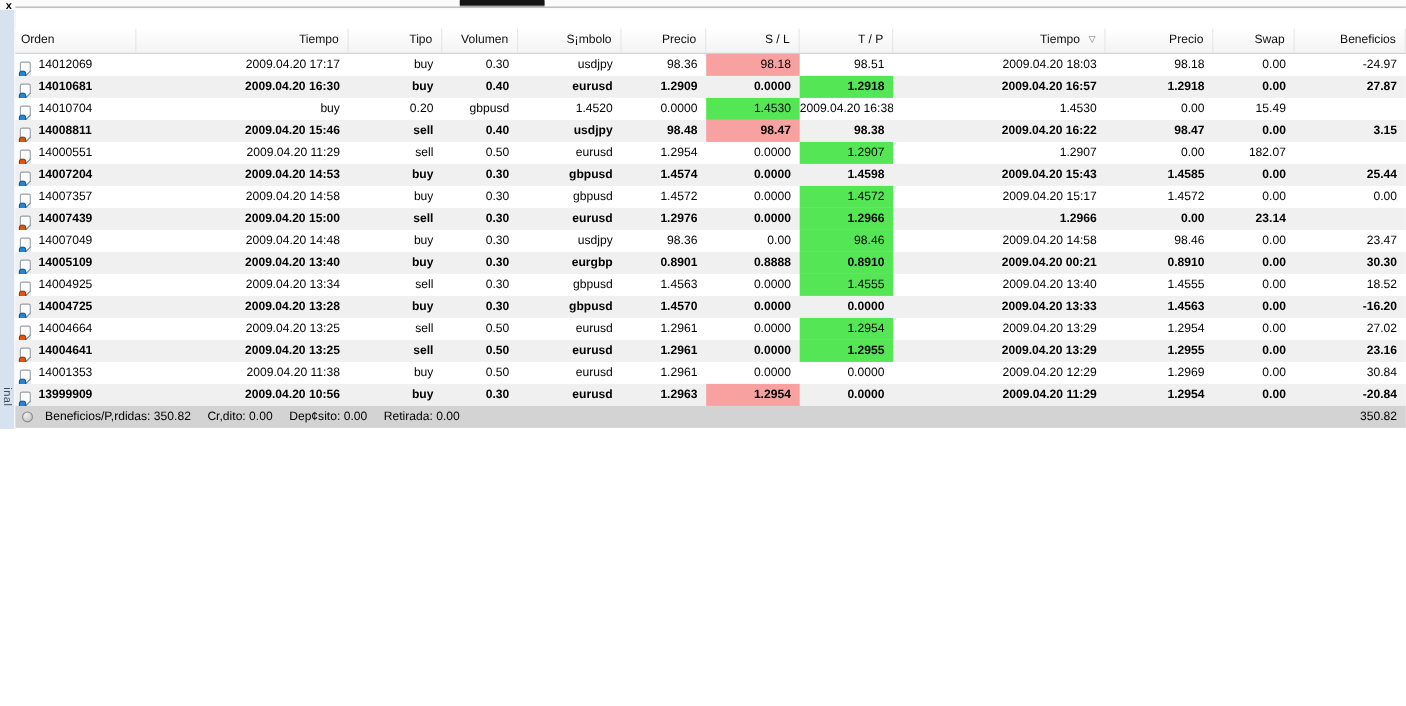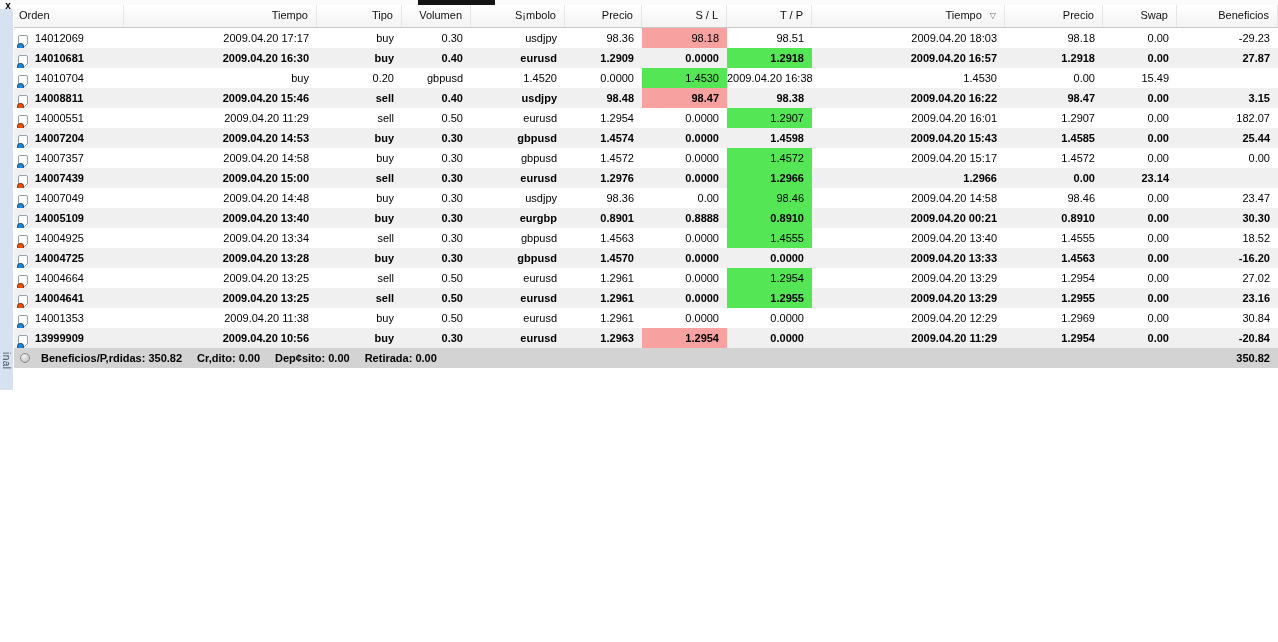--- a/index.html
+++ b/index.html
@@ -15,41 +15,41 @@
   .top-rule{position:absolute;left:14px;top:6px;width:1264px;height:1px;background:#a8a8a8;}
   .tab-fragment{position:absolute;left:418px;top:0;width:77px;height:5px;background:#141414;
     box-shadow:0 1px 0 #8a8a8a;}
   
   .left-strip{position:absolute;left:0;top:9px;width:13px;height:381px;background:#d6e2ef;
     border-right:1px solid #ffffff;}
   .vertical-tab-label{position:absolute;left:0px;top:352px;width:13px;height:38px;
     writing-mode:vertical-rl;font-size:10px;color:#3c4a5a;letter-spacing:0.5px;line-height:13px;
     text-align:left;}
   
-  .table{position:absolute;left:14px;top:5px;width:1264px;}
+  .table{position:absolute;left:14px;top:26px;width:1264px;}
   .grid{display:grid;grid-template-columns:110px 193px 85px 69px 94px 77px 85px 85px 193px 98px 74px 101px;}
   .hdr{height:22px;background:linear-gradient(#ffffff,#f3f3f3);border-bottom:1px solid #c9c9c9;}
   .hdr .cell{line-height:21px;border-right:1px solid #e6e6e6;padding-right:8px;
     text-align:right;color:#101010;white-space:nowrap;overflow:hidden;}
   .hdr .cell.first{text-align:left;padding-left:5px;}
   .sort-ind{display:inline-block;margin-left:8px;font-size:8px;color:#707070;transform:translateY(-1px);}
   .row{height:20px;background:#ffffff;}
   .row.alt{background:#f0f0f0;font-weight:bold;}
   .row .cell{line-height:20px;text-align:right;padding-right:8px;white-space:nowrap;overflow:hidden;}
   .row .cell.first{text-align:left;padding-right:0;padding-left:4px;display:flex;align-items:flex-end;gap:7px;}
   
   .doc-icon{position:relative;width:10px;height:13px;flex:0 0 auto;}
   .doc-icon .page{position:absolute;left:0;top:0;right:0;bottom:0;background:#fdfdfd;
     border:1px solid #96a0aa;border-radius:2px;box-sizing:border-box;}
   .doc-icon .fold{position:absolute;right:0px;bottom:0px;width:5px;height:5px;
     background:linear-gradient(135deg,transparent 48%,#96a0aa 48%,#96a0aa 58%,#e8edf2 58%);}
   .doc-icon .ball{position:absolute;left:-1px;bottom:-2px;width:7px;height:7px;border-radius:50%;
     border:1px solid rgba(0,0,0,0.35);box-sizing:border-box;}
   
-  .summary{height:20px;background:#d3d3d3;display:flex;align-items:center;font-weight:bold;}
+  .summary{height:20px;background:#d3d3d3;display:flex;align-items:center;font-weight:normal;}
   .balance-icon{width:8px;height:8px;border-radius:50%;margin-left:6px;margin-right:11px;
     border:1px solid #8d8d8d;background:radial-gradient(circle at 35% 30%,#f2f2f2,#b8b8b8);flex:0 0 auto;}
   .summary .seg{margin-right:15px;white-space:nowrap;}
   .summary .total{margin-left:auto;padding-right:8px;}
 </style>
 </head>
 <body>
 
 <div class="top-strip">
   <span class="close-x">x</span>
@@ -92,21 +92,21 @@
     <div class="cell">2009.04.20 17:17</div>
     <div class="cell">buy</div>
     <div class="cell">0.30</div>
     <div class="cell">usdjpy</div>
     <div class="cell">98.36</div>
     <div class="cell" style="background: rgb(247, 161, 161);">98.18</div>
     <div class="cell">98.51</div>
     <div class="cell">2009.04.20 18:03</div>
     <div class="cell">98.18</div>
     <div class="cell">0.00</div>
-    <div class="cell">-29.23</div>
+    <div class="cell">-24.97</div>
   </div>
       <div class="row grid alt">
     <div class="cell first">
       <span class="doc-icon">
         <span class="page"></span>
         <span class="fold"></span>
         <span class="ball" style="background: rgb(33, 134, 214);"></span>
       </span>
       <span>14010681</span>
     </div>
@@ -172,21 +172,20 @@
       </span>
       <span>14000551</span>
     </div>
     <div class="cell">2009.04.20 11:29</div>
     <div class="cell">sell</div>
     <div class="cell">0.50</div>
     <div class="cell">eurusd</div>
     <div class="cell">1.2954</div>
     <div class="cell">0.0000</div>
     <div class="cell" style="background: rgb(84, 230, 84);">1.2907</div>
-    <div class="cell">2009.04.20 16:01</div>
     <div class="cell">1.2907</div>
     <div class="cell">0.00</div>
     <div class="cell">182.07</div>
   </div>
       <div class="row grid alt">
     <div class="cell first">
       <span class="doc-icon">
         <span class="page"></span>
         <span class="fold"></span>
         <span class="ball" style="background: rgb(33, 134, 214);"></span>

